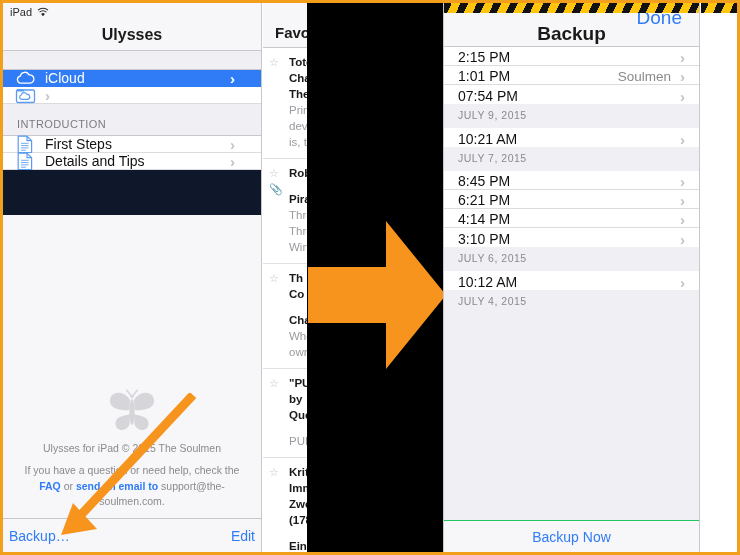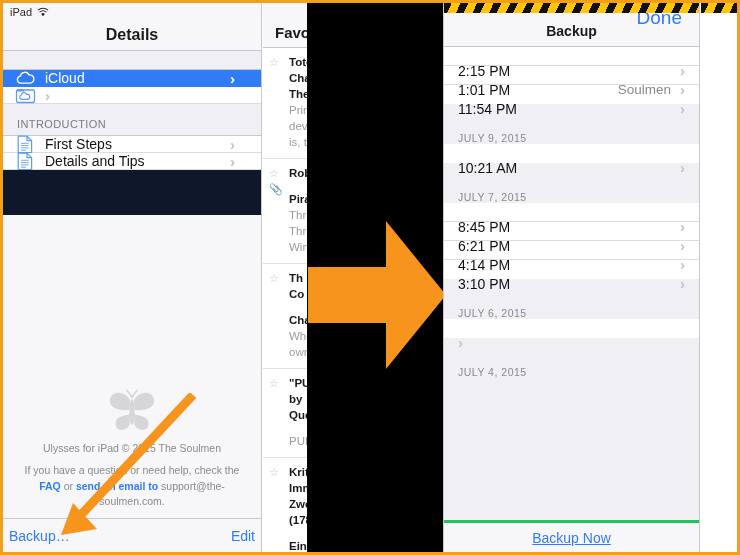--- a/index.html
+++ b/index.html
@@ -165,54 +165,53 @@
   }
   .pop-nav{
     height:44px;
     background:#F7F7F9;
     border-bottom:1px solid #C8C7CC;
     position:relative;
     box-sizing:border-box;
   }
   .pop-title{
     position:absolute;left:0;right:0;top:20px;
-    text-align:center;font-size:14px;font-weight:bold;color:#1a1a1a;
+    text-align:center;font-size:19px;font-weight:bold;color:#1a1a1a;
   }
   .pop-done{
     position:absolute;right:17px;top:4px;
     font-size:19px;color:#2F7CF6;cursor:pointer;
   }
   .grp-header{
     height:28px;background:#EFEFF4;
     display:flex;align-items:center;
     padding-left:14px;
     font-size:10.5px;color:#8A8A8E;letter-spacing:0.5px;
     box-sizing:border-box;
   }
-  .grp-header.tall{height:40px;align-items:flex-end;}
+  .grp-header.tall{height:24px;align-items:flex-end;padding-bottom:7px;}
   .b-row{
     height:19px;background:#fff;
-    display:flex;align-items:flex-start;
+    display:flex;align-items:flex-end;
     padding:16px 14px 0 14px;
     border-bottom:1px solid #DCDCE0;
     box-sizing:border-box;
     font-size:14px;color:#111;
   }
   .b-row .t{flex:1 1 auto;}
   .b-row .st{color:#8A8A8E;font-size:13.5px;margin-right:9px;}
   .b-row.last{border-bottom:none;}
   .pop-footer{
     position:absolute;left:0;right:0;bottom:0;height:32px;
     background:#F7F7F9;
-    border-top:3px solid #22c55e;
+    border-top:1px solid #22c55e;
     display:flex;align-items:center;justify-content:center;
     font-size:14px;color:#2F7CF6;
     box-sizing:border-box;
     cursor:pointer;
-    text-decoration:underline;
   }
   .pop-scroll{position:absolute;left:0;right:0;top:44px;bottom:32px;overflow:hidden;}
   #rightstrip{
     position:absolute;left:698px;top:0;width:39px;height:549px;
     background:#fff;
   }
   #rightstrip .hz{
     position:absolute;left:0;right:0;top:0;height:10px;
     background:repeating-linear-gradient(115deg,
       #111 0px,#111 7px,
@@ -230,21 +229,21 @@
       <span>iPad</span>
       <span class="wifi">
         <svg width="12" height="10" viewBox="0 0 12 10">
           <path d="M6 9.2 L4.1 6.9 a3 3 0 0 1 3.8 0 Z" fill="#2b2b2b"></path>
           <path d="M2.6 5.2 a5.2 5.2 0 0 1 6.8 0" stroke="#2b2b2b" stroke-width="1.1" fill="none"></path>
           <path d="M1 3.1 a7.6 7.6 0 0 1 10 0" stroke="#2b2b2b" stroke-width="1.1" fill="none"></path>
         </svg>
       </span>
     </div>
 
-    <div class="navbar">Details</div>
+    <div class="navbar">Ulysses</div>
 
     <div class="section-gap"></div>
 
     <div class="cell selected">
       <span class="ic">
         <svg width="21" height="14" viewBox="0 0 21 14">
           <path d="M5.6 12.2 a3.6 3.6 0 0 1 -0.3 -7.1 a4.6 4.6 0 0 1 8.7 -1.2 a3.9 3.9 0 0 1 1.4 8.3 Z" fill="none" stroke="#ffffff" stroke-width="1.3" stroke-linejoin="round"></path>
         </svg>
       </span>
       <span class="lbl">iCloud</span>
@@ -403,21 +402,21 @@
           <div class="b-row">
             <span class="t">2:15 PM</span>
             <span class="chev">›</span>
           </div>
           <div class="b-row">
             <span class="t">1:01 PM</span>
             <span class="st">Soulmen</span>
             <span class="chev">›</span>
           </div>
           <div class="b-row last">
-            <span class="t">11:54 PM</span>
+            <span class="t">07:54 PM</span>
             <span class="chev">›</span>
           </div>
           <div class="grp-header tall">JULY 9, 2015</div>
           <div class="b-row last">
             <span class="t">10:21 AM</span>
             <span class="chev">›</span>
           </div>
           <div class="grp-header tall">JULY 7, 2015</div>
           <div class="b-row">
             <span class="t">8:45 PM</span>
@@ -430,20 +429,21 @@
           <div class="b-row">
             <span class="t">4:14 PM</span>
             <span class="chev">›</span>
           </div>
           <div class="b-row last">
             <span class="t">3:10 PM</span>
             <span class="chev">›</span>
           </div>
           <div class="grp-header tall">JULY 6, 2015</div>
           <div class="b-row last">
+            <span class="t">10:12 AM</span>
             <span class="chev">›</span>
           </div>
           <div class="grp-header tall">JULY 4, 2015</div>
         </div>
     </div>
     <div class="pop-footer">Backup Now</div>
   </div>
 
   <div id="rightstrip">
     <div class="hz"></div>

